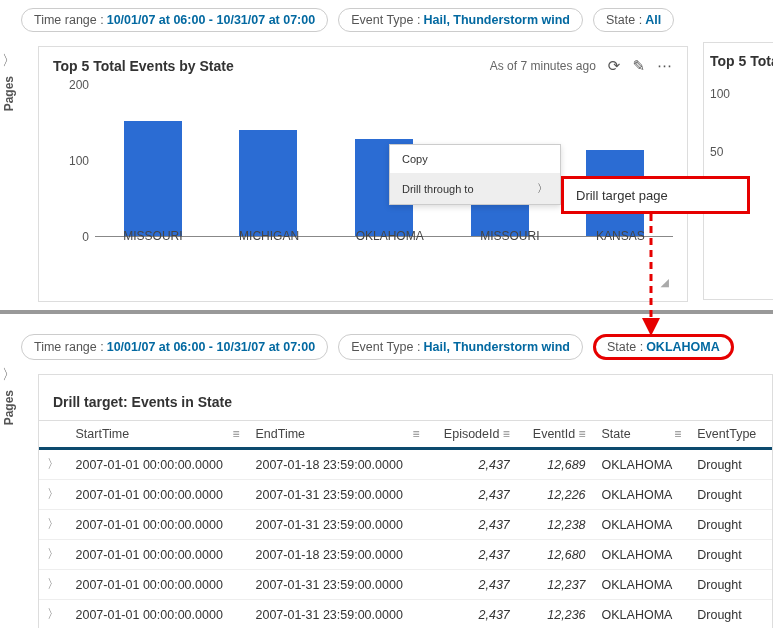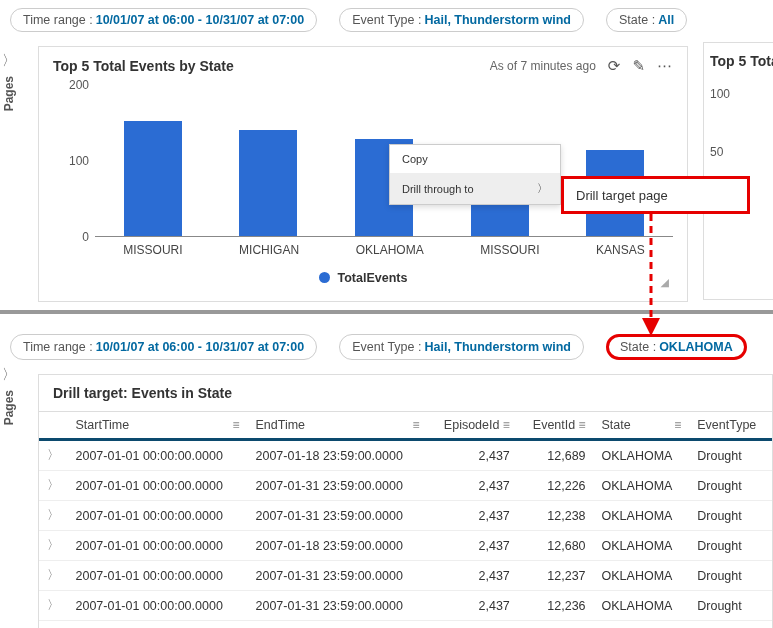--- a/index.html
+++ b/index.html
@@ -1,21 +1,21 @@
 <!DOCTYPE html>
 <html><head>
 <meta charset="utf-8">
 <style>
   * { box-sizing: border-box; margin: 0; padding: 0; }
   body { font-family: "Segoe UI", Arial, sans-serif; font-size: 13px; color: #333; background: #fff; width: 773px; }
   
   .section-top { position: relative; border-bottom: 4px solid #999; padding-bottom: 8px; }
   .section-bottom { position: relative; padding-top: 12px; }
 
-  .filter-row { display: flex; gap: 22px; padding: 8px 10px; flex-wrap: wrap; }
+  .filter-row { display: flex; gap: 10px; padding: 8px 21px; flex-wrap: wrap; }
   .filter-pill {
     border: 1px solid #ccc; border-radius: 14px; padding: 4px 12px; font-size: 12.5px;
     background: #fff; color: #444; display: inline-flex; align-items: center;
   }
   .filter-pill .lbl { color: #555; }
   .filter-pill .val { font-weight: 600; color: #0369a1; margin-left: 3px; }
   .filter-pill.highlight { border: 3px solid #e60000; padding: 3px 11px; }
 
   .pages-tab {
     position: absolute; left: 2px; top: 52px; display: flex; flex-direction: column;
@@ -33,21 +33,21 @@
   .card-actions .icon { font-size: 15px; color: #555; }
   .dots { letter-spacing: 1px; }
 
   
   .chart-wrap { position: relative; height: 210px; margin-top: 6px; }
   .chart-axis { position: absolute; left: 0; top: 4px; bottom: 54px; width: 42px; text-align: right; color: #555; font-size: 12px; }
   .chart-axis div { position: absolute; right: 6px; transform: translateY(-50%); }
   .plot { position: absolute; left: 42px; right: 0; top: 4px; bottom: 54px; border-bottom: 1px solid #888; }
   .bars { position: absolute; inset: 0; display: flex; align-items: flex-end; justify-content: space-around; }
   .bar { width: 58px; background: #2b6cd3; }
-  .xlabels { position: absolute; left: 42px; right: 0; bottom: 34px; display: flex; justify-content: space-around; font-size: 12px; color: #444; }
+  .xlabels { position: absolute; left: 42px; right: 0; bottom: 48px; display: flex; justify-content: space-around; font-size: 12px; color: #444; }
   .legend { position: absolute; left: 0; right: 0; bottom: 6px; text-align: center; font-size: 12.5px; font-weight: 600; color: #333; }
   .legend .dot { display: inline-block; width: 11px; height: 11px; border-radius: 50%; background: #2b6cd3; vertical-align: -1px; margin-right: 8px; }
   .resize-handle { position: absolute; right: 4px; bottom: 2px; color: #aaa; font-size: 11px; }
 
   
   .side-card {
     position: absolute; right: 0; top: 42px; width: 70px; height: 258px;
     border: 1px solid #ddd; border-right: none; background: #fff; padding: 10px 6px;
     overflow: hidden;
   }
@@ -66,30 +66,30 @@
     position: absolute; left: 561px; top: 176px; width: 189px; height: 38px;
     background: #fff; border: 3px solid #e60000; z-index: 6;
     display: flex; align-items: center; padding: 0 12px; font-size: 13px;
   }
 
   
   .arrow-svg { position: absolute; left: 636px; top: 214px; z-index: 7; pointer-events: none; }
 
   
   .table-card { margin: 6px 0 0 38px; border: 1px solid #ddd; padding: 10px 0 0 0; overflow: hidden; }
-  .table-title { font-weight: 600; font-size: 14px; padding: 0 14px 10px; }
+  .table-title { font-weight: 600; font-size: 14px; padding: 0 14px 10px; margin-top: 9px; }
   table { border-collapse: collapse; width: 100%; font-size: 12.5px; }
   thead th {
     text-align: left; font-weight: 400; color: #444; padding: 6px 8px;
     border-top: 1px solid #ddd; border-bottom: 3px solid #0c4a6e; white-space: nowrap;
   }
   thead th.num { text-align: right; }
   .col-menu { float: right; color: #888; font-size: 12px; }
   tbody td { padding: 6px 8px; border-bottom: 1px solid #eee; white-space: nowrap; }
-  tbody td.num { text-align: right; }
+  tbody td.num { text-align: right; font-style: italic; }
   .row-chev { color: #777; text-align: center; width: 22px; }
 </style>
 </head>
 <body>
 
 <div class="section-top">
 
   <div class="filter-row">
     <div class="filter-pill">
       <span class="lbl">Time range :</span>
@@ -136,23 +136,20 @@
             <div class="bar" style="height: 57%;"></div>
           </div>
         </div>
       <div class="xlabels" id="xlabels">
           <div>MISSOURI</div>
           <div>MICHIGAN</div>
           <div>OKLAHOMA</div>
           <div>MISSOURI</div>
           <div>KANSAS</div>
         </div>
-      <div class="legend">
-        <span class="dot"></span><span>TotalEvents</span>
-      </div>
       <div class="resize-handle">◢</div>
     </div>
   </div>
 
   <div class="side-card">
     <div class="card-title">Top 5 Total</div>
     <div class="side-axis" id="side-axis">
         <div>100</div>
         <div>50</div>
       </div>

